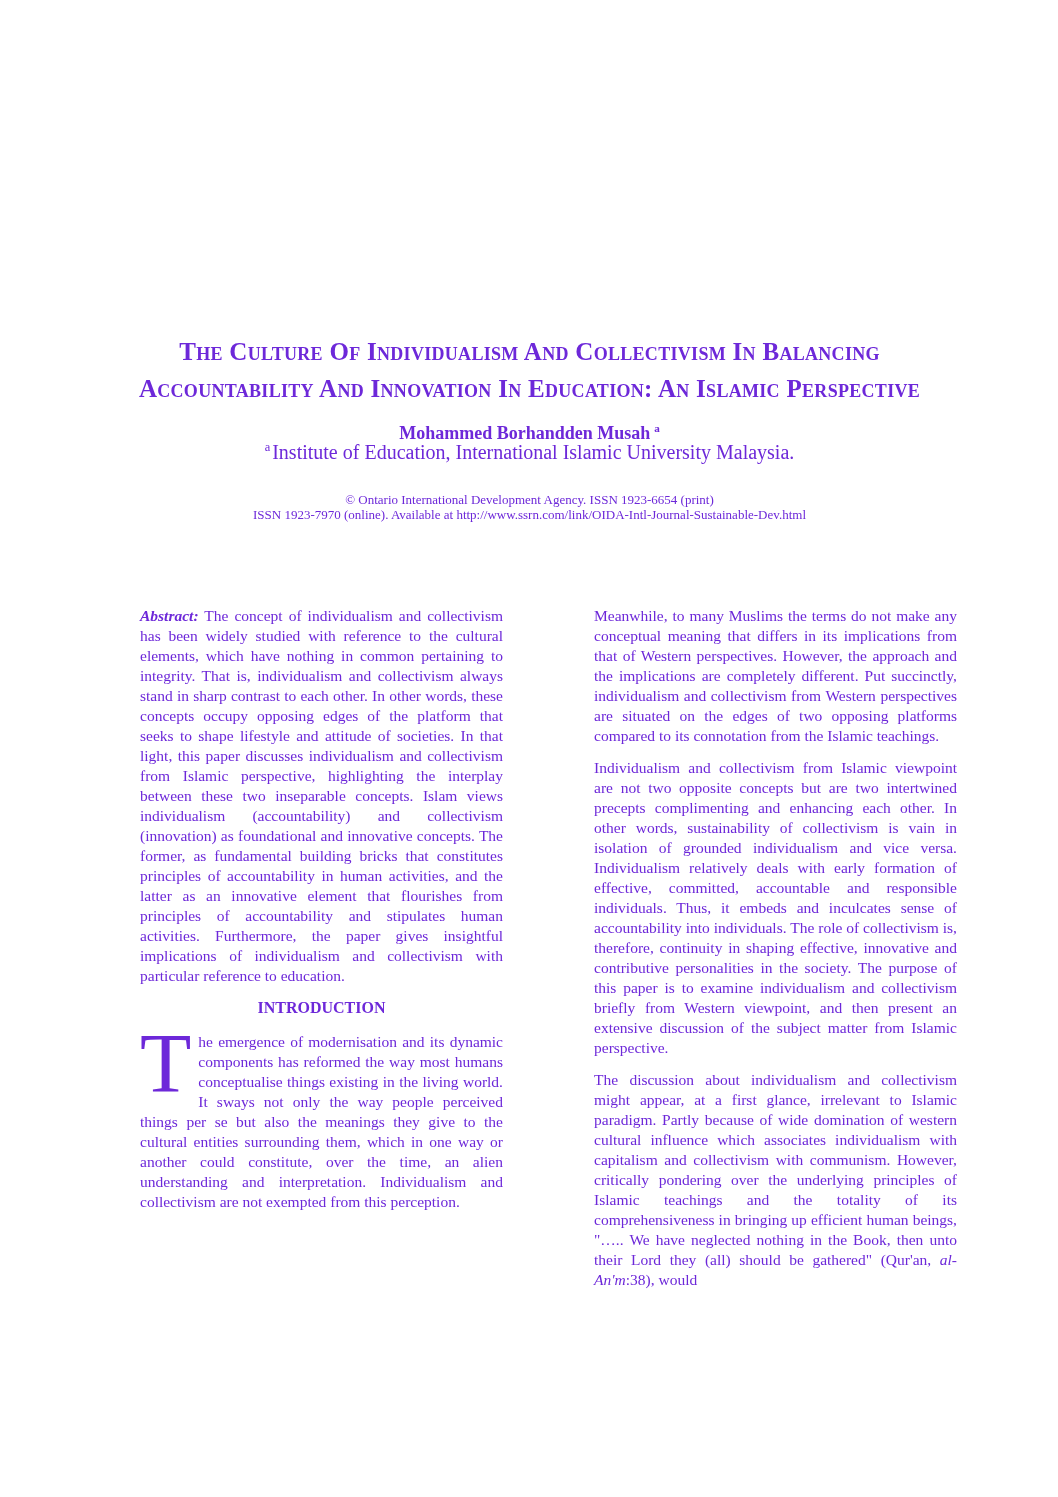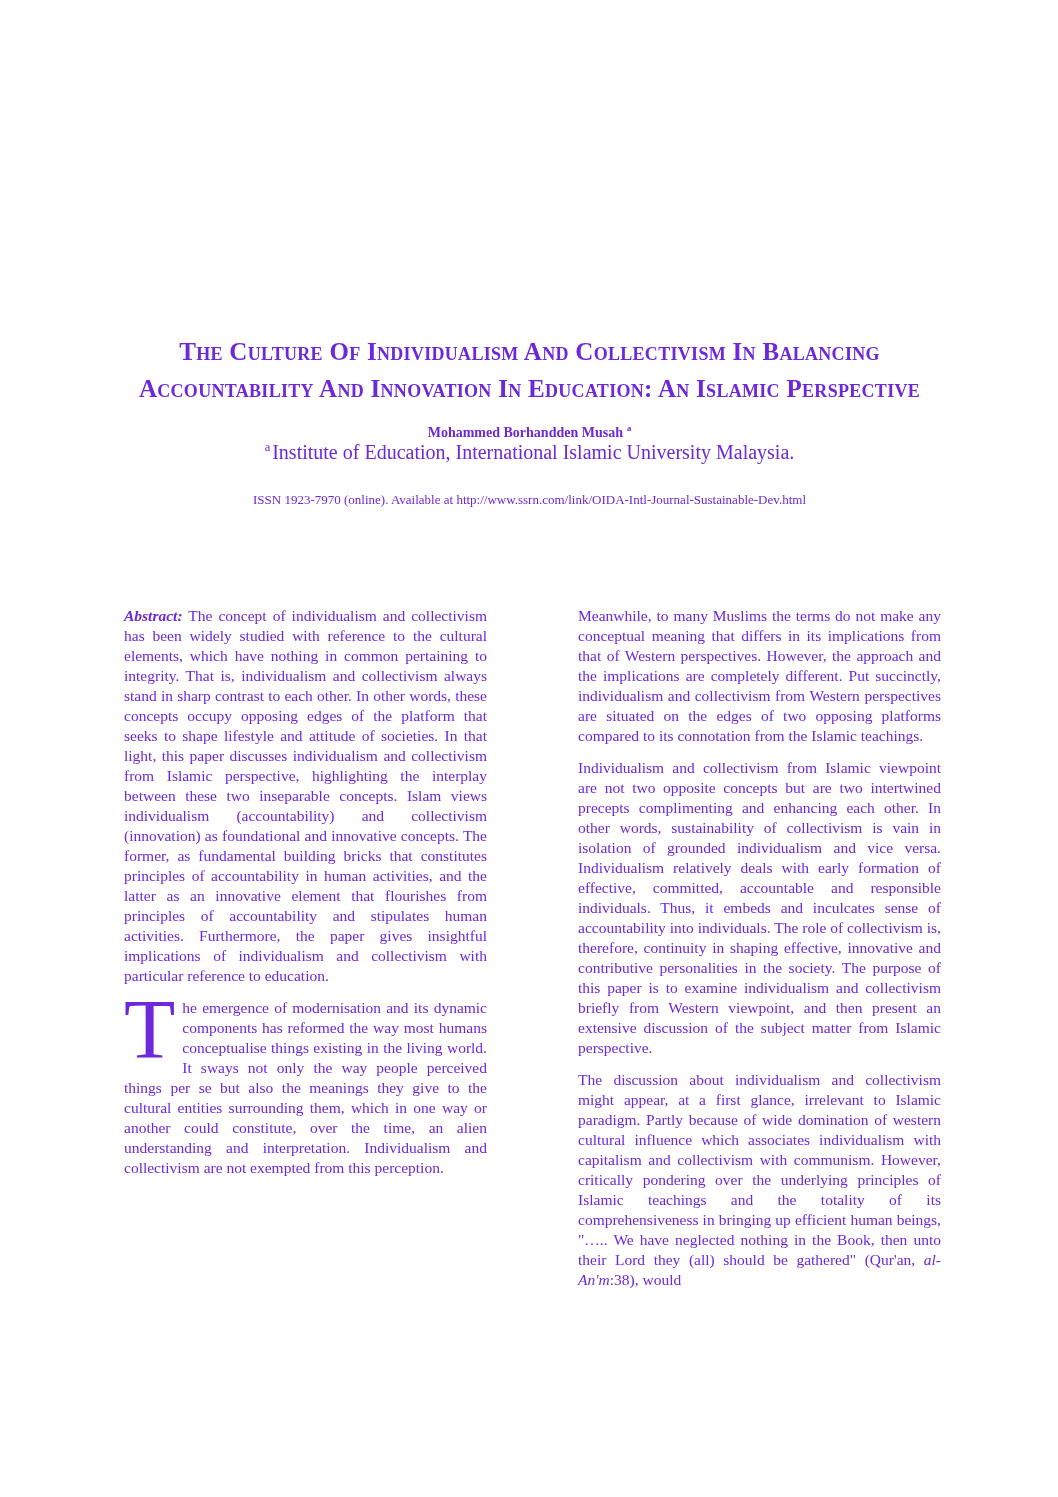--- a/index.html
+++ b/index.html
@@ -22,40 +22,40 @@
   }
   .title {
     font-size: 25px;
     font-weight: bold;
     font-variant: small-caps;
     line-height: 37px;
     letter-spacing: 0.3px;
   }
   .author-line {
     margin-top: 16px;
-    font-size: 14px;
+    font-size: 18px;
     font-weight: bold;
     line-height: 20px;
   }
   sup { font-size: 0.62em; vertical-align: super; line-height: 0; }
   .author-line sup { margin-left: 4px; }
   .affil-line {
     font-size: 20px;
     line-height: 19.5px;
   }
   .affil-line sup { margin-right: 2px; }
   .publisher-block {
     margin-top: 29px;
     font-size: 13px;
     line-height: 15px;
   }
   .columns {
     position: absolute;
     top: 606px;
-    left: 124px;
+    left: 140px;
     width: 817px;
     display: flex;
     gap: 91px;
   }
   .col {
     width: 380px;
     font-size: 15.5px;
     line-height: 20px;
     text-align: justify;
   }
@@ -84,31 +84,33 @@
 
   <header class="header">
     <h1 class="title">The Culture Of Individualism And Collectivism In Balancing Accountability And Innovation In Education: An Islamic Perspective</h1>
     <div class="author-line">
       <span>Mohammed Borhandden Musah</span><sup>a</sup>
     </div>
     <div class="affil-line">
       <sup>a</sup><span>Institute of Education, International Islamic University Malaysia.</span>
     </div>
     <div class="publisher-block">
+      <div>© Ontario International Development Agency. ISSN 1923-6654 (print)</div>
       <div>ISSN 1923-7970 (online). Available at http://www.ssrn.com/link/OIDA-Intl-Journal-Sustainable-Dev.html</div>
     </div>
   </header>
 
   <main class="columns">
 
     <section class="col">
       <p class="para">
         <span class="label-bi">Abstract:</span>
         <span>The concept of individualism and collectivism has been widely studied with reference to the cultural elements, which have nothing in common pertaining to integrity. That is, individualism and collectivism always stand in sharp contrast to each other. In other words, these concepts occupy opposing edges of the platform that seeks to shape lifestyle and attitude of societies. In that light, this paper discusses individualism and collectivism from Islamic perspective, highlighting the interplay between these two inseparable concepts. Islam views individualism (accountability) and collectivism (innovation) as foundational and innovative concepts. The former, as fundamental building bricks that constitutes principles of accountability in human activities, and the latter as an innovative element that flourishes from principles of accountability and stipulates human activities. Furthermore, the paper gives insightful implications of individualism and collectivism with particular reference to education.</span>
       </p>
+      <h2 class="section-heading">INTRODUCTION</h2>
       <p class="para">
         <span class="dropcap">T</span><span>he emergence of modernisation and its dynamic components has reformed the way most humans conceptualise things existing in the living world. It sways not only the way people perceived things per se but also the meanings they give to the cultural entities surrounding them, which in one way or another could constitute, over the time, an alien understanding and interpretation. Individualism and collectivism are not exempted from this perception.</span>
       </p>
     </section>
 
     <section class="col">
       <p class="para">Meanwhile, to many Muslims the terms do not make any conceptual meaning that differs in its implications from that of Western perspectives. However, the approach and the implications are completely different. Put succinctly, individualism and collectivism from Western perspectives are situated on the edges of two opposing platforms compared to its connotation from the Islamic teachings.</p>
       <p class="para">Individualism and collectivism from Islamic viewpoint are not two opposite concepts but are two intertwined precepts complimenting and enhancing each other. In other words, sustainability of collectivism is vain in isolation of grounded individualism and vice versa.  Individualism relatively deals with early formation of effective, committed, accountable and responsible individuals. Thus, it embeds and inculcates sense of accountability into individuals. The role of collectivism is, therefore, continuity in shaping effective, innovative and contributive personalities in the society. The purpose of this paper is to examine individualism and collectivism briefly from Western viewpoint, and then present an extensive discussion of the subject matter from Islamic perspective.</p>
       <p class="para">
         <span>The discussion about individualism and collectivism might appear, at a first glance, irrelevant to Islamic paradigm. Partly because of wide domination of western cultural influence which associates individualism with capitalism and collectivism with communism. However, critically pondering over the underlying principles of Islamic teachings and the totality of its comprehensiveness in bringing up efficient human beings, "….. We have neglected nothing in the Book, then unto their Lord they (all) should be gathered" (Qur'an, </span><span class="italic">al-An'm</span><span>:38), would</span>

